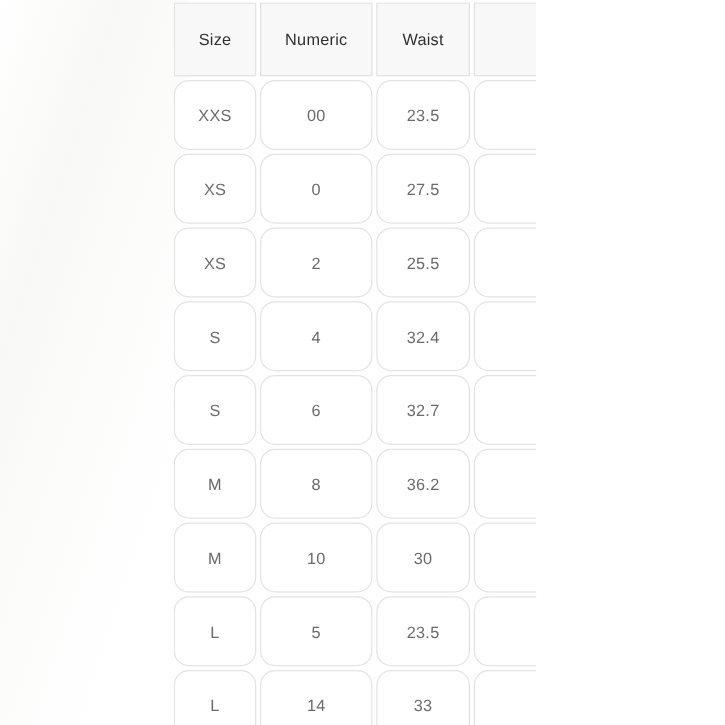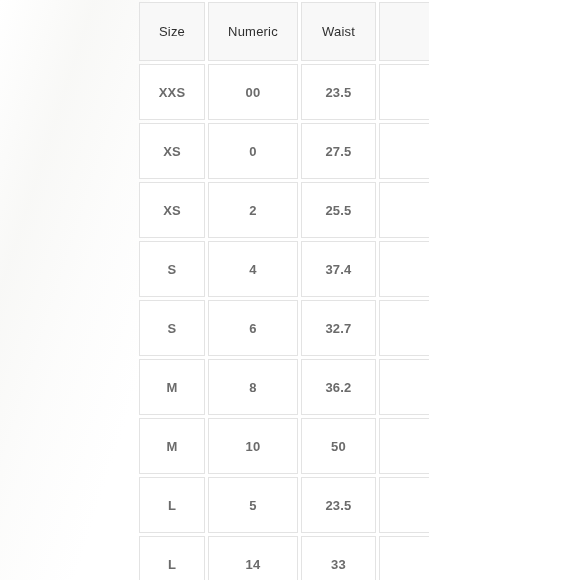--- a/index.html
+++ b/index.html
@@ -69,22 +69,23 @@
     font-size: 13px;
     font-weight: normal;
     letter-spacing: 0.2px;
   }
 
   table.size-chart td {
     height: 54px;
     background: #ffffff;
     color: #6b6b6b;
     font-size: 13px;
-    font-weight: bold;
+    font-weight: normal;
     letter-spacing: 0.2px;
+    border-radius: 12px;
   }
 </style>
 </head>
 <body>
 
 <div class="bg-artifact"></div>
 
 <div class="table-viewport">
   <table class="size-chart">
     <colgroup>
@@ -116,39 +117,39 @@
       </tr>
       <tr>
         <td>XS</td>
         <td>2</td>
         <td>25.5</td>
         <td>35</td>
       </tr>
       <tr>
         <td>S</td>
         <td>4</td>
-        <td>37.4</td>
+        <td>32.4</td>
         <td>36</td>
       </tr>
       <tr>
         <td>S</td>
         <td>6</td>
         <td>32.7</td>
         <td>37</td>
       </tr>
       <tr>
         <td>M</td>
         <td>8</td>
         <td>36.2</td>
         <td>38</td>
       </tr>
       <tr>
         <td>M</td>
         <td>10</td>
-        <td>50</td>
+        <td>30</td>
         <td>39.5</td>
       </tr>
       <tr>
         <td>L</td>
         <td>5</td>
         <td>23.5</td>
         <td>41</td>
       </tr>
       <tr>
         <td>L</td>

